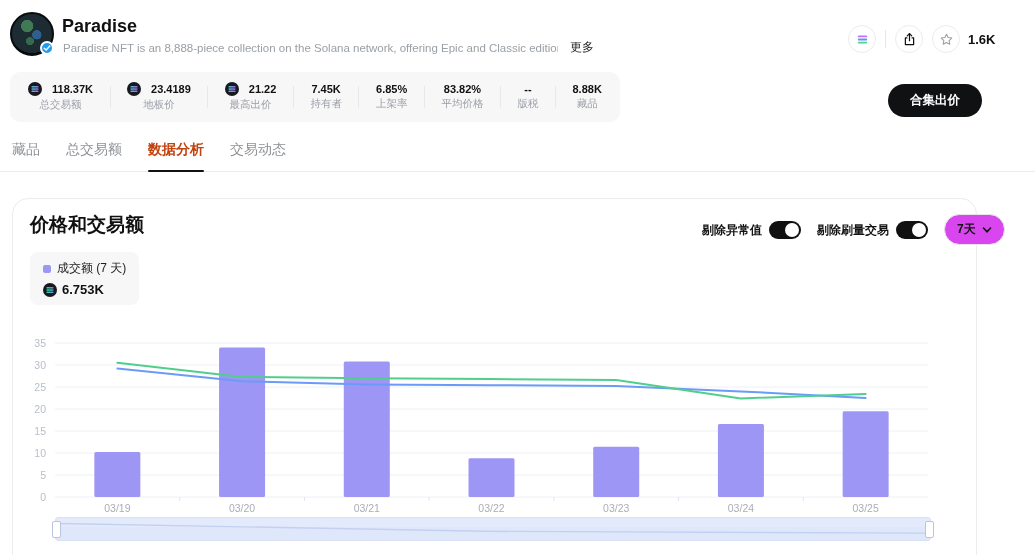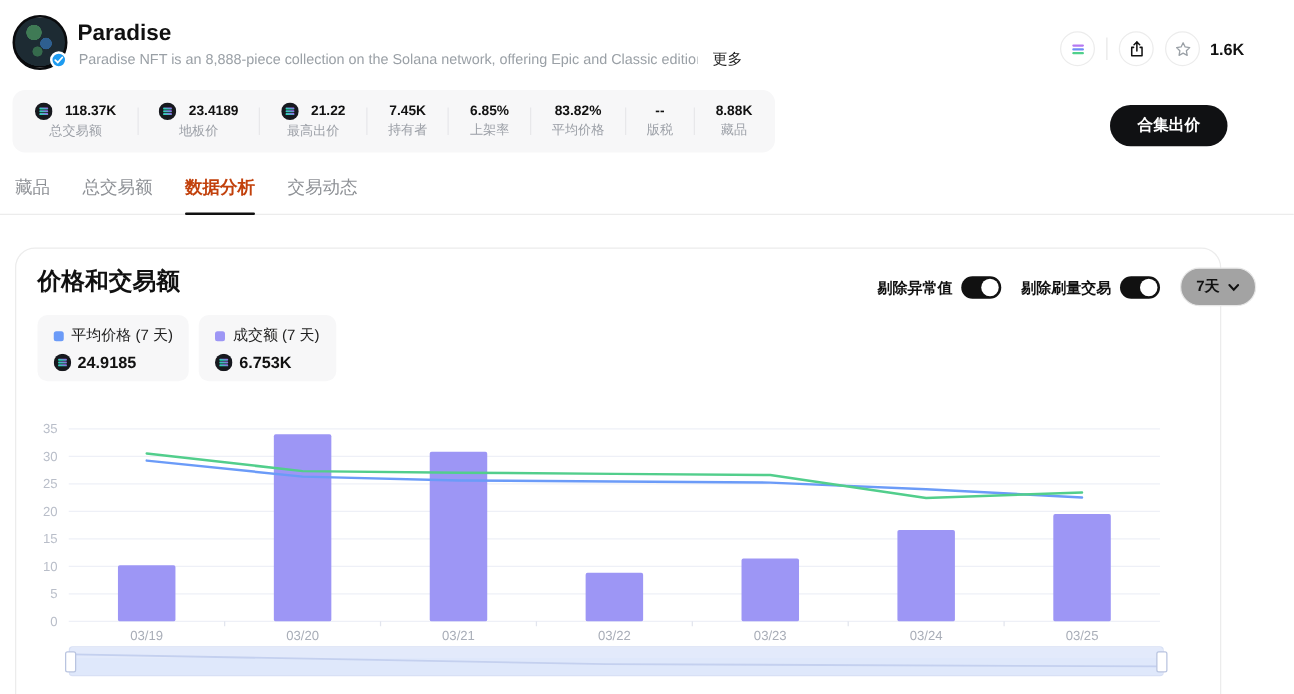--- a/index.html
+++ b/index.html
@@ -56,21 +56,21 @@
   .panel { left:12px; top:198px; width:965px; height:390px; background:#fff;
     border:1px solid #ececec; border-radius:16px; }
   .panel-title { left:30px; top:212px; font-size:19px; font-weight:700; }
   .panel-controls { top:214px; left:702px; display:flex; align-items:center; gap:16px; }
   .toggle-group { display:flex; align-items:flex-end; gap:7px; }
   .toggle-label { font-size:12px; font-weight:600; color:#111; }
   .switch { width:32px; height:18px; border-radius:9px; background:#111; position:relative; cursor:pointer; }
   .switch .knob { position:absolute; right:2px; top:2px; width:14px; height:14px;
     border-radius:50%; background:#fff; }
   .range-select { display:flex; align-items:center; gap:6px; border:1px solid #e7e7e7;
-    border-radius:16px; padding:6px 12px; font-size:12px; font-weight:700; cursor:pointer; background:#a3a3a3; }
+    border-radius:16px; padding:6px 12px; font-size:12px; font-weight:700; cursor:pointer; background:#d946ef; }
   .range-select svg { width:10px; height:10px; }
 
   
   .legend-row { left:30px; top:252px; display:flex; gap:8px; }
   .legend-card { border-radius:8px; padding:8px 13px; display:flex; flex-direction:column; gap:5px; }
   .legend-card.boxed { background:#f7f7f8; }
   .legend-top { display:flex; align-items:center; gap:6px; }
   .legend-marker { width:8px; height:8px; border-radius:2px; }
   .legend-label { font-size:12px; color:#1f1f1f; }
   .legend-val { display:flex; align-items:center; gap:5px; font-size:13px; font-weight:700; }
@@ -245,37 +245,20 @@
    </div>
     <div class="range-select">
      <span>7天</span>
      <svg viewBox="0 0 10 10" fill="none" stroke="#111" stroke-width="1.6" stroke-linecap="round">
         <path d="M1.5 3 L5 6.8 L8.5 3"></path>
       </svg>
    </div>
   </div>
 
 <div class="abs legend-row">
-    <div class="legend-card boxed">
-     <div class="legend-top">
-       <span class="legend-marker" style="background:#6b9bf8"></span>
-       <span class="legend-label">平均价格 (7 天)</span>
-     </div>
-     <div class="legend-val">
-        <svg class="sol" viewBox="0 0 16 16">
-  <circle cx="8" cy="8" r="8" fill="#17191f"></circle>
-  <g fill="url(#solg)">
-            <rect x="4" y="4.5" width="8" height="1.8" rx="0.6"></rect>
-  <rect x="4" y="7.1" width="8" height="1.8" rx="0.6"></rect>
-  <rect x="4" y="9.7" width="8" height="1.8" rx="0.6"></rect>
-          </g>
-        </svg>
-        <span>24.9185</span>
-      </div>
-   </div>
     <div class="legend-card boxed">
      <div class="legend-top">
        <span class="legend-marker" style="background:#9d96f5"></span>
        <span class="legend-label">成交额 (7 天)</span>
      </div>
      <div class="legend-val">
         <svg class="sol" viewBox="0 0 16 16">
   <circle cx="8" cy="8" r="8" fill="#17191f"></circle>
   <g fill="url(#solg)">
             <rect x="4" y="4.5" width="8" height="1.8" rx="0.6"></rect>

